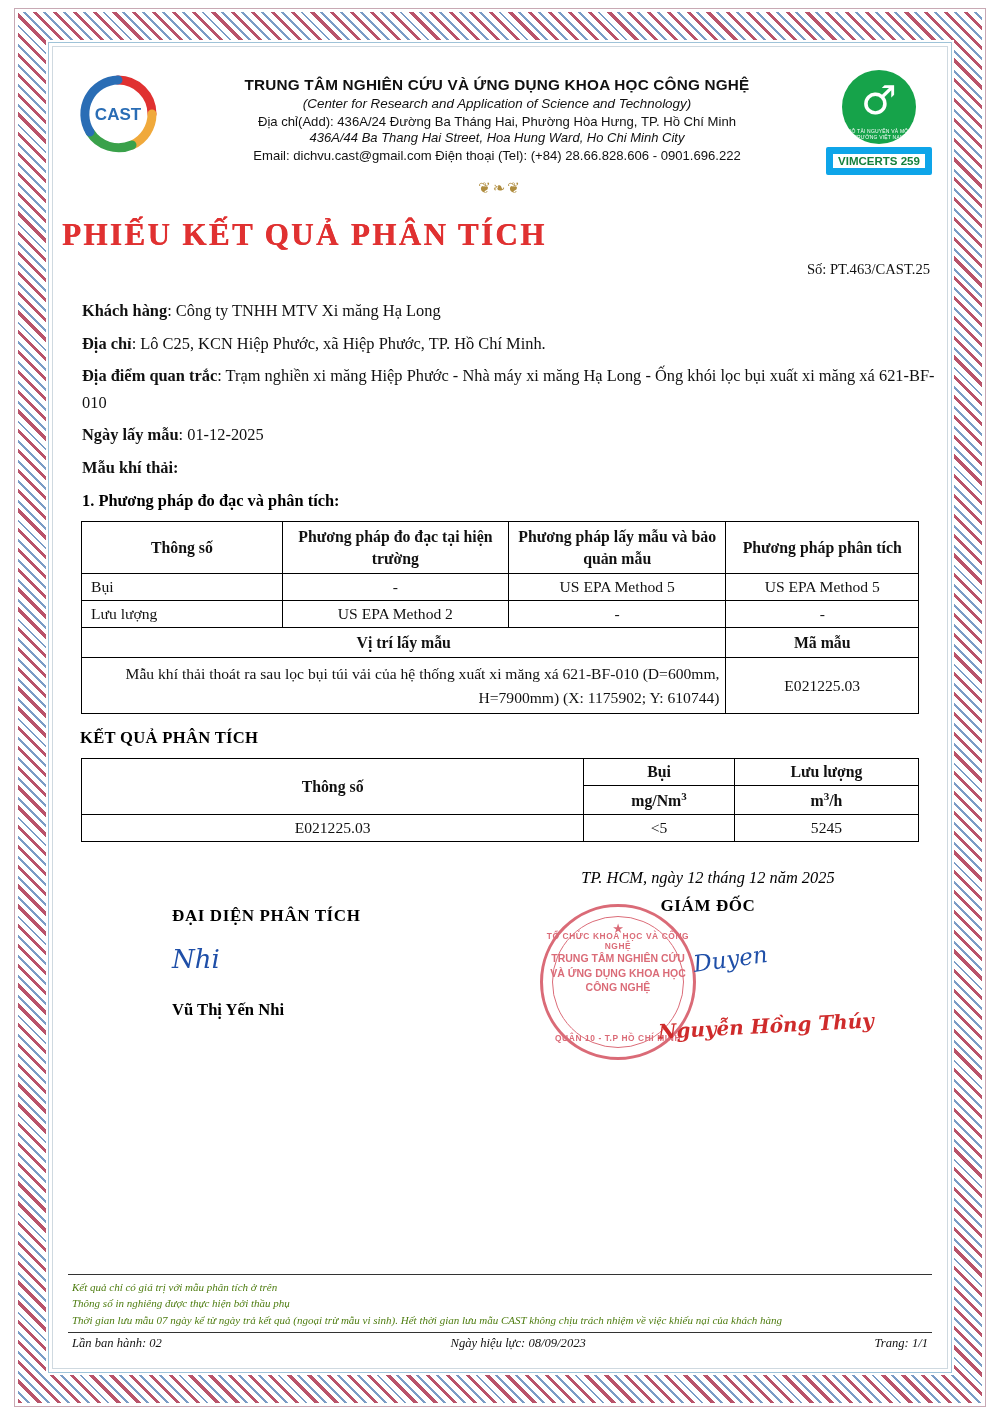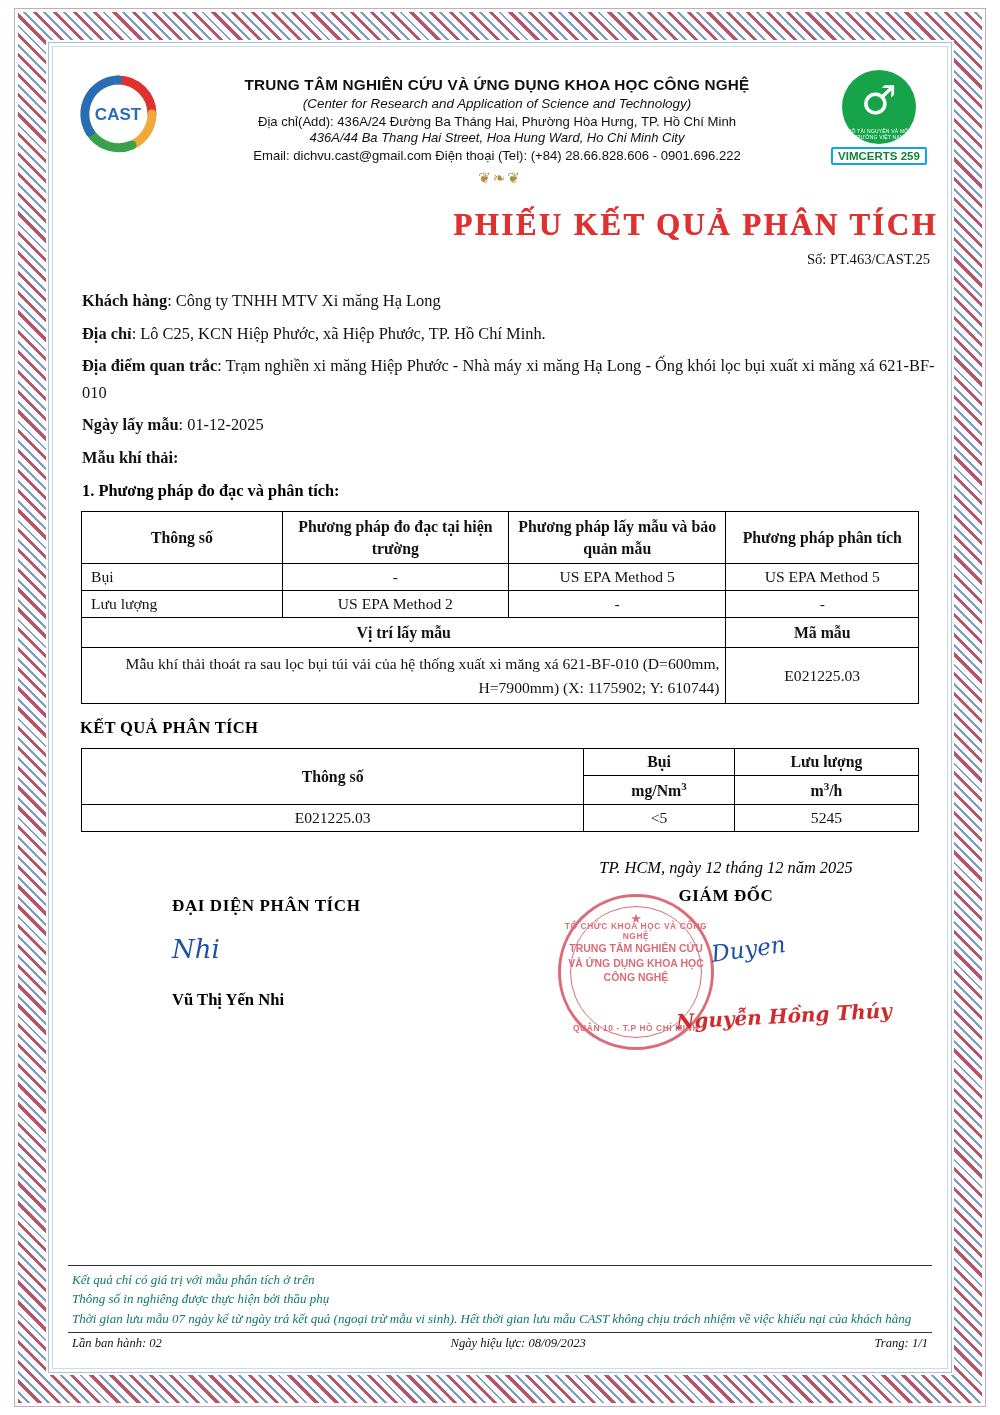--- a/index.html
+++ b/index.html
@@ -142,38 +142,38 @@
     color: #fff;
     font-family: "Liberation Sans", sans-serif;
     letter-spacing: 0.2px;
   }
   .vim-label {
     margin-top: 3px;
     font-family: "Liberation Sans", sans-serif;
     font-weight: bold;
     font-size: 11.5px;
     color: #15803d;
-    border: 2px solid #0ea5e9;
+    border: 7px solid #0ea5e9;
     border-radius: 2px;
     display: inline-block;
     padding: 1px 5px;
   }
 
   .flourish {
     text-align: center;
     color: #b08d3f;
     font-size: 15px;
     letter-spacing: 2px;
     margin-top: 4px;
     height: 18px;
   }
 
   
   .title {
-    text-align: right;
+    text-align: left;
     color: #e03131;
     font-size: 31px;
     font-weight: bold;
     letter-spacing: 2.4px;
     margin-top: 20px;
     font-family: "Liberation Serif", serif;
     text-shadow: 0.4px 0 0 #e03131;
   }
   .doc-no {
     text-align: right;
@@ -258,21 +258,21 @@
   }
   .sign-left {
     position: absolute;
     left: 110px;
     top: 38px;
     width: 300px;
     text-align: left;
   }
   .sign-right {
     position: absolute;
-    right: 12px;
+    right: 30px;
     top: 0;
     width: 400px;
     text-align: center;
   }
   .sign-title {
     font-weight: bold;
     font-size: 17px;
     letter-spacing: 0.6px;
   }
   .sign-date {
@@ -366,23 +366,23 @@
     bottom: 8px;
     width: 876px;
   }
   .foot-rule {
     border-top: 1px solid #333;
     margin: 0 6px 4px 6px;
   }
   .foot-notes {
     padding: 0 10px;
     font-style: italic;
-    font-size: 13px;
+    font-size: 11px;
     line-height: 1.5;
-    color: #0f766e;
+    color: #4d7c0f;
   }
   .foot-bar {
     margin: 4px 6px 0 6px;
     border-top: 1px solid #333;
     display: flex;
     justify-content: space-between;
     font-style: italic;
     font-size: 12.6px;
     padding: 3px 4px 0 4px;
     color: #111;

